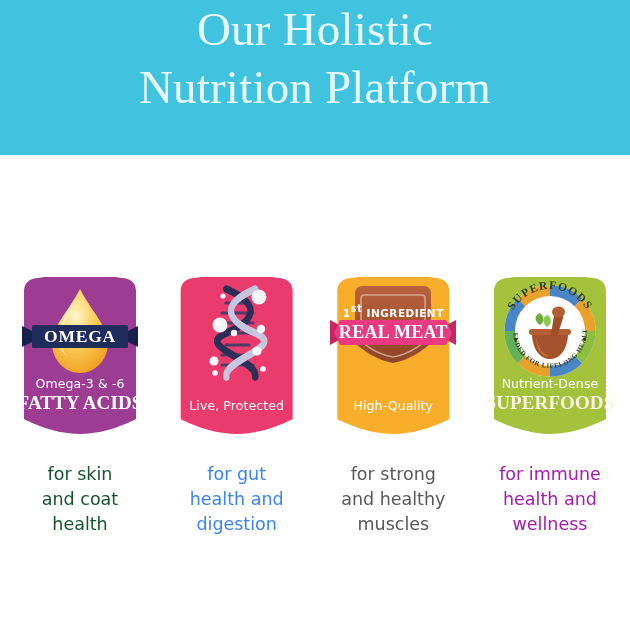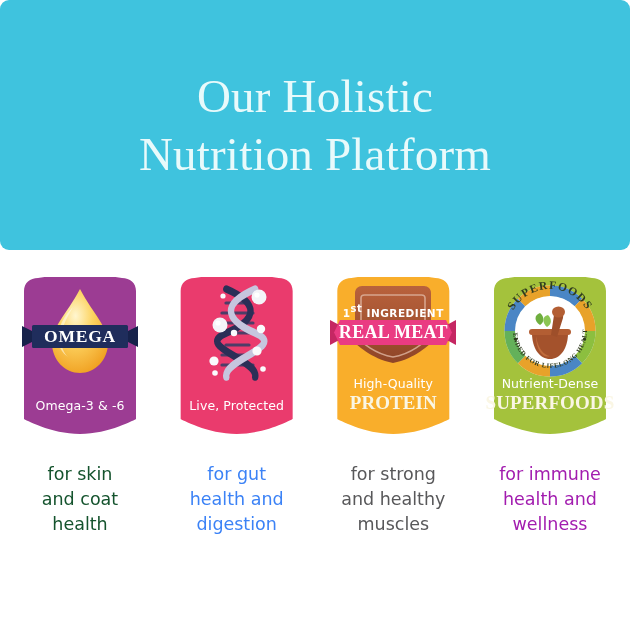--- a/index.html
+++ b/index.html
@@ -19,26 +19,24 @@
     height: 630px;
     background: #ffffff;
   }
 
   
   #header-band {
     position: absolute;
     left: 0;
     top: 0;
     width: 630px;
-    height: 250px;
+    height: 155px;
     background: #3FC3DE;
     display: flex;
-    align-items: center;
     justify-content: center;
-    border-radius: 9px;
   }
   #page-title {
     font-family: "Liberation Serif", "DejaVu Serif", serif;
     font-size: 47px;
     line-height: 58px;
     color: #E8FAFB;
     text-align: center;
     font-weight: 400;
     letter-spacing: 0.2px;
     margin: 0;
@@ -168,20 +166,21 @@
           <svg width="116" height="27" viewBox="0 0 116 27">
             <path d="M0 3 L12 9 L12 18 L0 24 Z" fill="#16224A"></path>
             <path d="M116 3 L104 9 L104 18 L116 24 Z" fill="#16224A"></path>
             <rect x="10" y="2" width="96" height="23" rx="1.5" fill="#1F2D5C"></rect>
           </svg>
           <span style="position:absolute;top:0;left:0;right:0;height:27px;display:flex;align-items:center;justify-content:center;
                        font-family:'Liberation Serif',serif;font-weight:700;font-size:17.5px;color:#FFFFFF;letter-spacing:0.8px;text-align:right;">OMEGA</span>
         </div>
         <div class="badge-caption">
           <div class="badge-sub">Omega-3 &amp; -6</div>
+          <div class="badge-main white">FATTY ACIDS</div>
         </div>
       </div>
     </div>
 
     <div class="badge">
       <div class="badge-shape" style="background:#EA3B6D"></div>
       <div class="badge-inner">
         <div class="badge-art">
           <svg width="132" height="100" viewBox="0 0 132 100">
             <g fill="none" stroke-linecap="round">
@@ -248,21 +247,20 @@
           <svg width="126" height="27" viewBox="0 0 126 27">
             <path d="M0 1 L13 8 L13 19 L0 26 Z" fill="#C52763"></path>
             <path d="M126 1 L113 8 L113 19 L126 26 Z" fill="#C52763"></path>
             <path d="M10 1 L116 1 L122 13.5 L116 26 L10 26 L4 13.5 Z" fill="#EA3B82"></path>
           </svg>
           <span style="position:absolute;top:0;left:0;right:0;height:27px;display:flex;align-items:center;justify-content:center;
                        font-family:'Liberation Serif',serif;font-weight:700;font-size:18px;color:#FFFFFF;letter-spacing:0.3px;text-align:right;">REAL MEAT</span>
         </div>
         <div class="badge-caption">
           <div class="badge-sub">High-Quality</div>
-          <div class="badge-main cream">PROTEIN</div>
         </div>
       </div>
     </div>
 
     <div class="badge">
       <div class="badge-shape" style="background:#A4C23C"></div>
       <div class="badge-inner">
         <div class="badge-art">
           <svg width="132" height="100" viewBox="0 0 132 100">
             <defs>

